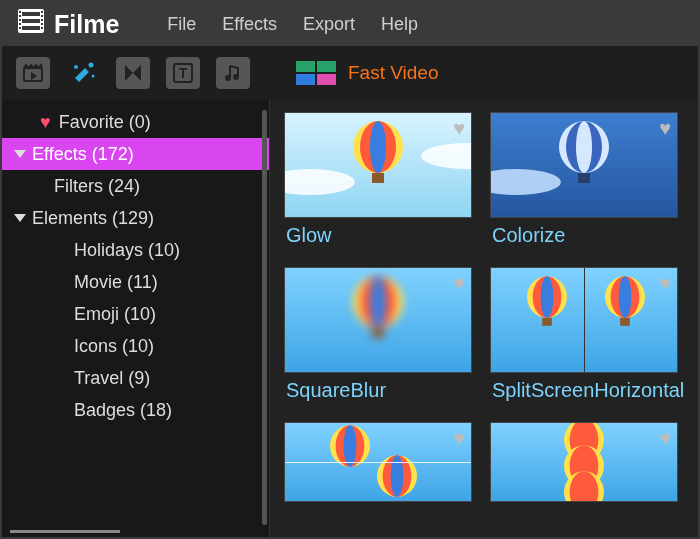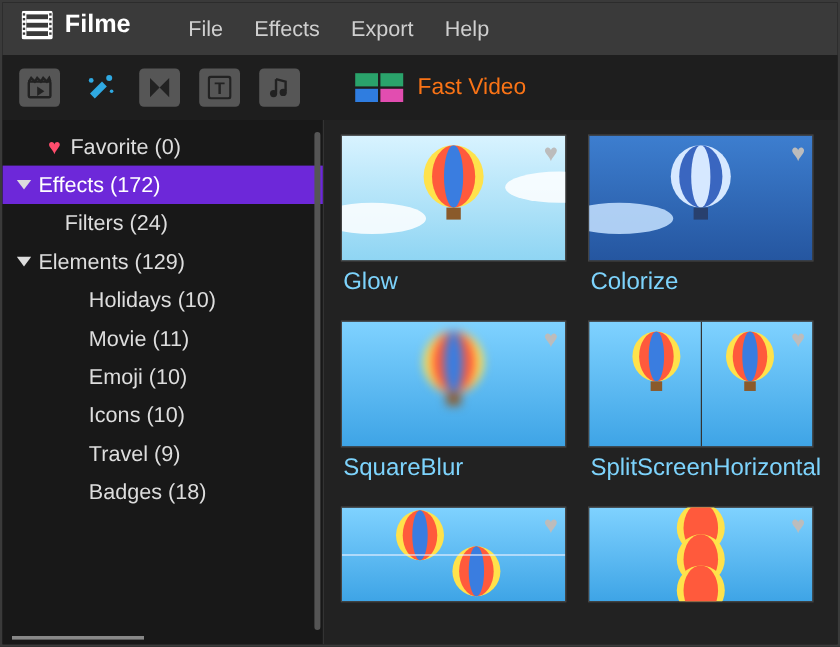--- a/index.html
+++ b/index.html
@@ -16,22 +16,22 @@
     height: 44px;
     background: #3a3a3a;
     display: flex;
     align-items: center;
     padding: 0 16px;
     gap: 26px;
     font-size: 18px;
     color: #cfcfcf;
   }
   .logo {
-    display: flex; align-items: flex-start; gap: 10px;
-    font-size: 21px; font-weight: 600; color: #fff;
+    display: flex; align-items: center; gap: 10px;
+    font-size: 25px; font-weight: 600; color: #fff;
     margin-right: 22px;
   }
   .menubar .menu-item { cursor: pointer; }
   
   .toolbar {
     height: 54px;
     background: #1e1e1e;
     display: flex;
     align-items: center;
     padding: 0 14px;
@@ -76,21 +76,21 @@
   }
   .tree-item {
     display: flex; align-items: center;
     height: 32px;
     padding-left: 14px;
     gap: 8px;
     cursor: pointer;
     white-space: nowrap;
   }
   .tree-item.selected {
-    background: #6d28d9;
+    background: #d946ef;
     color: #fff;
   }
   .indent-1 { padding-left: 52px; }
   .indent-2 { padding-left: 72px; text-align: center; }
   .indent-0b { padding-left: 38px; }
   .tri {
     width: 0; height: 0;
     border-top: 6px solid transparent;
     border-bottom: 6px solid transparent;
     border-left: 8px solid #ddd;

